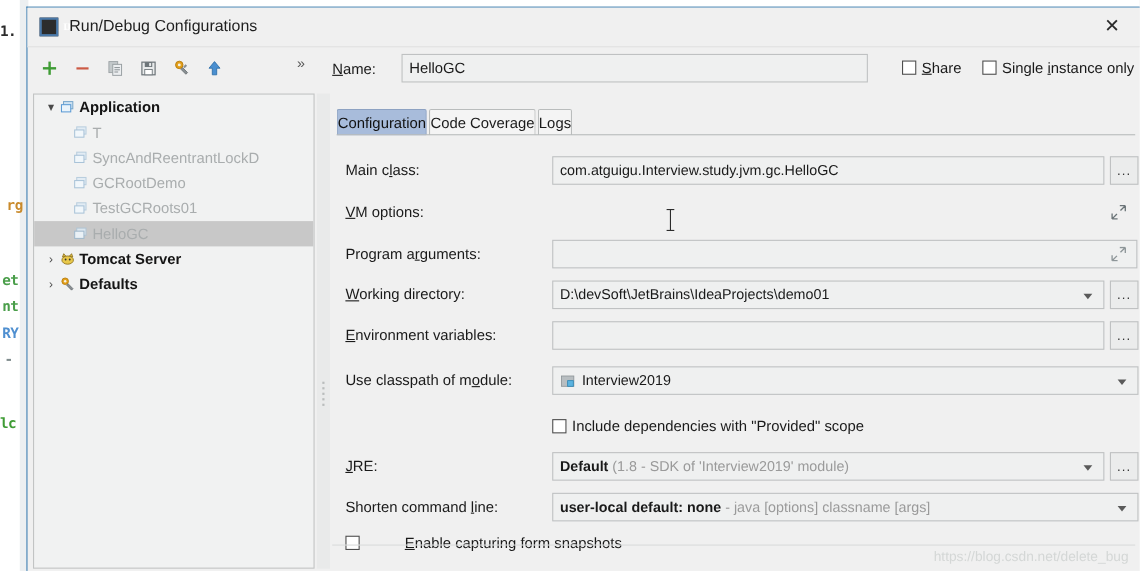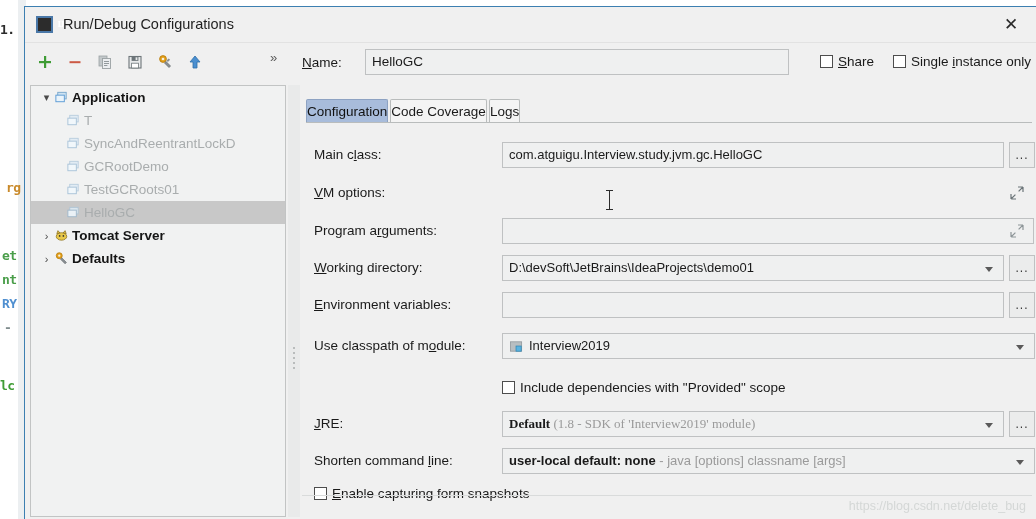--- a/index.html
+++ b/index.html
@@ -439,32 +439,32 @@
       <div class="chev" style="left:714px; top:12px;"></div>
     </div>
 
     <div class="cbwrap" style="left:200px; top:295px;">
       <span class="cbox"></span>
       <span class="cb-label">Include dependencies with "Provided" scope</span>
     </div>
 
     <div class="frow" style="top:326px; width:730px;">
       <div class="flabel" style="top:5px;"><span class="mn">J</span>RE:</div>
-      <div class="field" style="left:200px; top:0; width:502px;font-family:Liberation Serif, serif;"><span class="boldtext">Default</span> <span class="greytext">(1.8 - SDK of 'Interview2019' module)</span></div>
+      <div class="field" style="left:200px; top:0; width:502px;"><span class="boldtext">Default</span> <span class="greytext">(1.8 - SDK of 'Interview2019' module)</span></div>
       <div class="chev" style="left:683px; top:12px;"></div>
       <div class="btn3" style="left:707px; top:0;">...</div>
     </div>
 
     <div class="frow" style="top:363px; width:730px;">
       <div class="flabel" style="top:5px;">Shorten command <span class="mn">l</span>ine:</div>
       <div class="field" style="left:200px; top:0; width:533px;"><span class="boldtext">user-local default: none</span> <span class="greytext">- java [options] classname [args]</span></div>
       <div class="chev" style="left:714px; top:12px;"></div>
     </div>
 
-    <div class="cbwrap" style="left:12px; top:401px;">
+    <div class="cbwrap" style="left:12px; top:401px;gap:36px;">
       <span class="cbox"></span>
       <span class="cb-label"><span class="mn">E</span>nable capturing form snapshots</span>
     </div>
 
   </div>
 
   <div id="footer-sep"></div>
 
   <div id="watermark">https://blog.csdn.net/delete_bug</div>
 </div>

